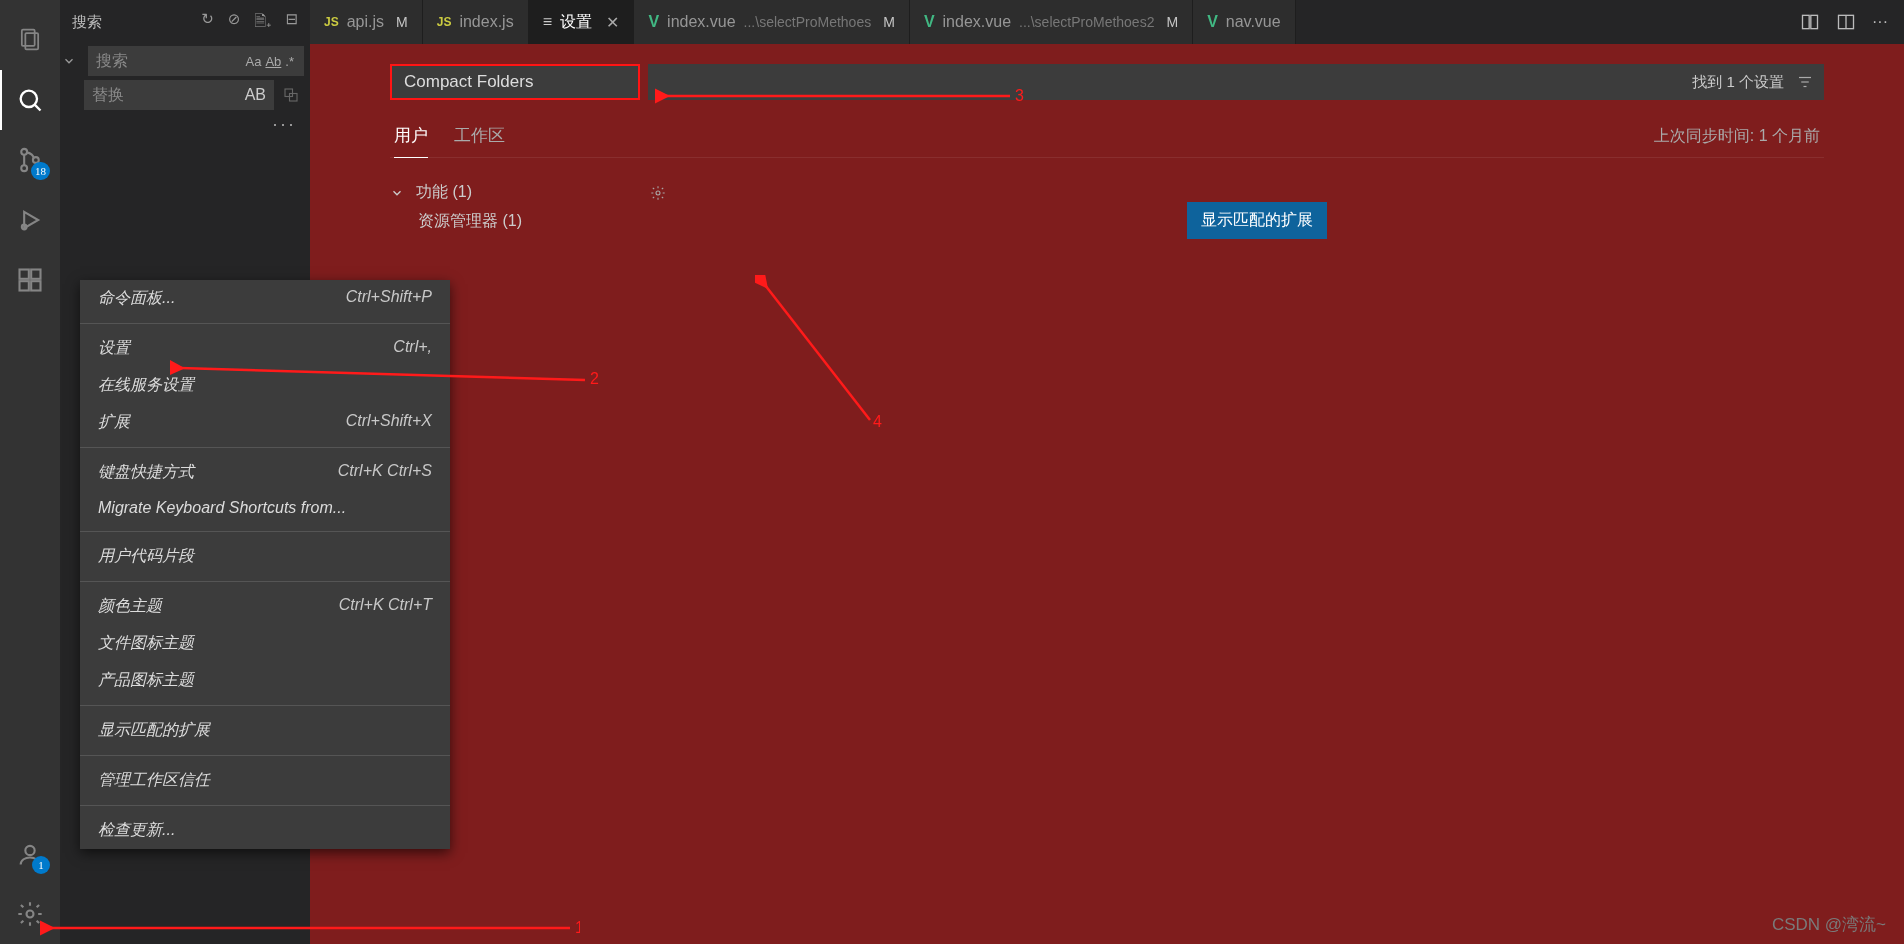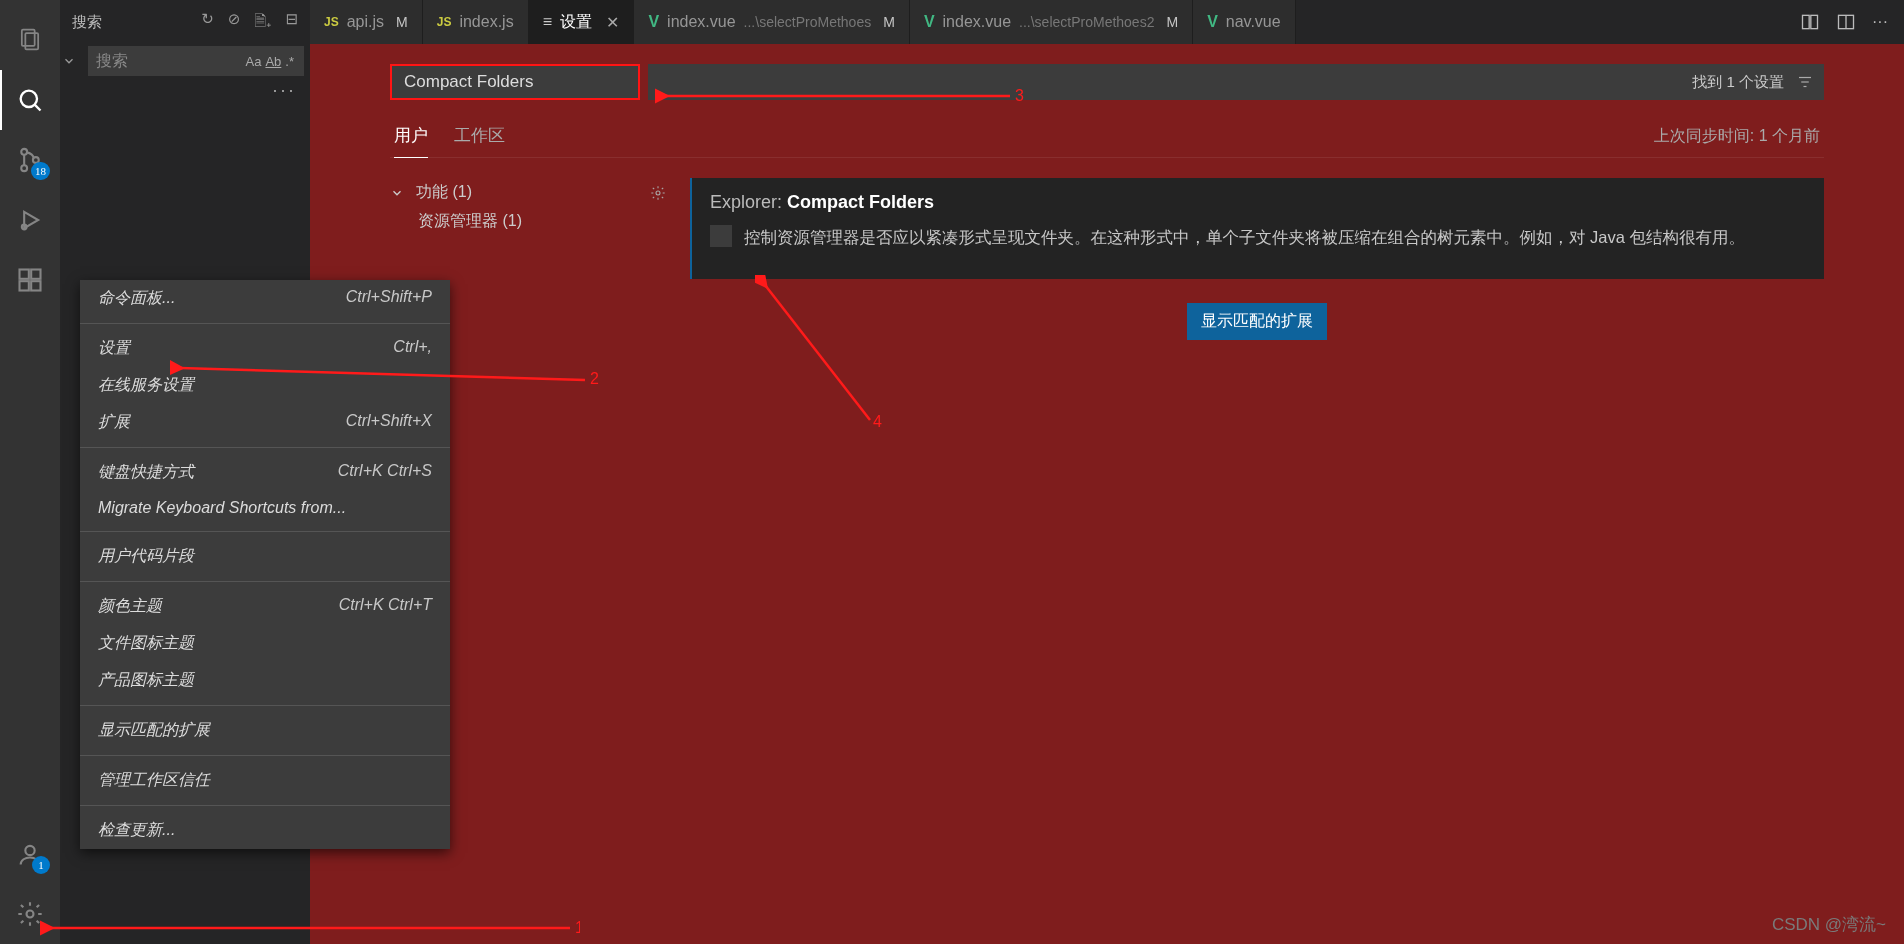--- a/index.html
+++ b/index.html
@@ -448,20 +448,34 @@
             <polyline points="4,6 8,10 12,6"></polyline>
           </svg>
       </div>
       <div class="search-input-wrap">
         <span class="placeholder">搜索</span>
         <div class="opts">
           <span>Aa</span>
           <span class="ab-underline">Ab</span>
           <span>.*</span>
         </div>
+      </div>
+    </div>
+    <div class="replace-row">
+      <div class="replace-input-wrap">
+        <span class="placeholder">替换</span>
+        <div class="opts">
+          <span>AB</span>
+        </div>
+      </div>
+      <div class="replace-btn">
+        <svg width="18" height="18" viewBox="0 0 24 24" fill="none" stroke="currentColor" stroke-width="1.5">
+            <rect x="4" y="4" width="10" height="10"></rect>
+            <rect x="10" y="10" width="10" height="10"></rect>
+          </svg>
       </div>
     </div>
     <div class="more-row">···</div>
   </div>
 
   <div class="main">
 
     <div class="tabs-bar">
       <div class="tab">
         <span class="tab-icon-js">JS</span>
@@ -546,29 +560,20 @@
                   <path d="M12 2v3M12 19v3M4.2 4.2l2.1 2.1M17.7 17.7l2.1 2.1M2 12h3M19 12h3M4.2 19.8l2.1-2.1M17.7 6.3l2.1-2.1"></path>
                 </svg>
             </span>
           </div>
           <div class="tree-row child">
             <span>资源管理器 (1)</span>
           </div>
         </div>
 
         <div class="settings-content">
-          <div class="setting-item">
-            <div class="setting-title">
-              <span class="prefix">Explorer: </span><span class="name">Compact Folders</span>
-            </div>
-            <div class="setting-desc-row">
-              <div class="checkbox"></div>
-              <div class="setting-desc">控制资源管理器是否应以紧凑形式呈现文件夹。在这种形式中，单个子文件夹将被压缩在组合的树元素中。例如，对 Java 包结构很有用。</div>
-            </div>
-          </div>
           <button class="show-ext-btn">显示匹配的扩展</button>
         </div>
       </div>
     </div>
   </div>
 </div>
 
 <div class="context-menu" id="context-menu">
     <div class="menu-item">
       <span class="label">命令面板...</span>

